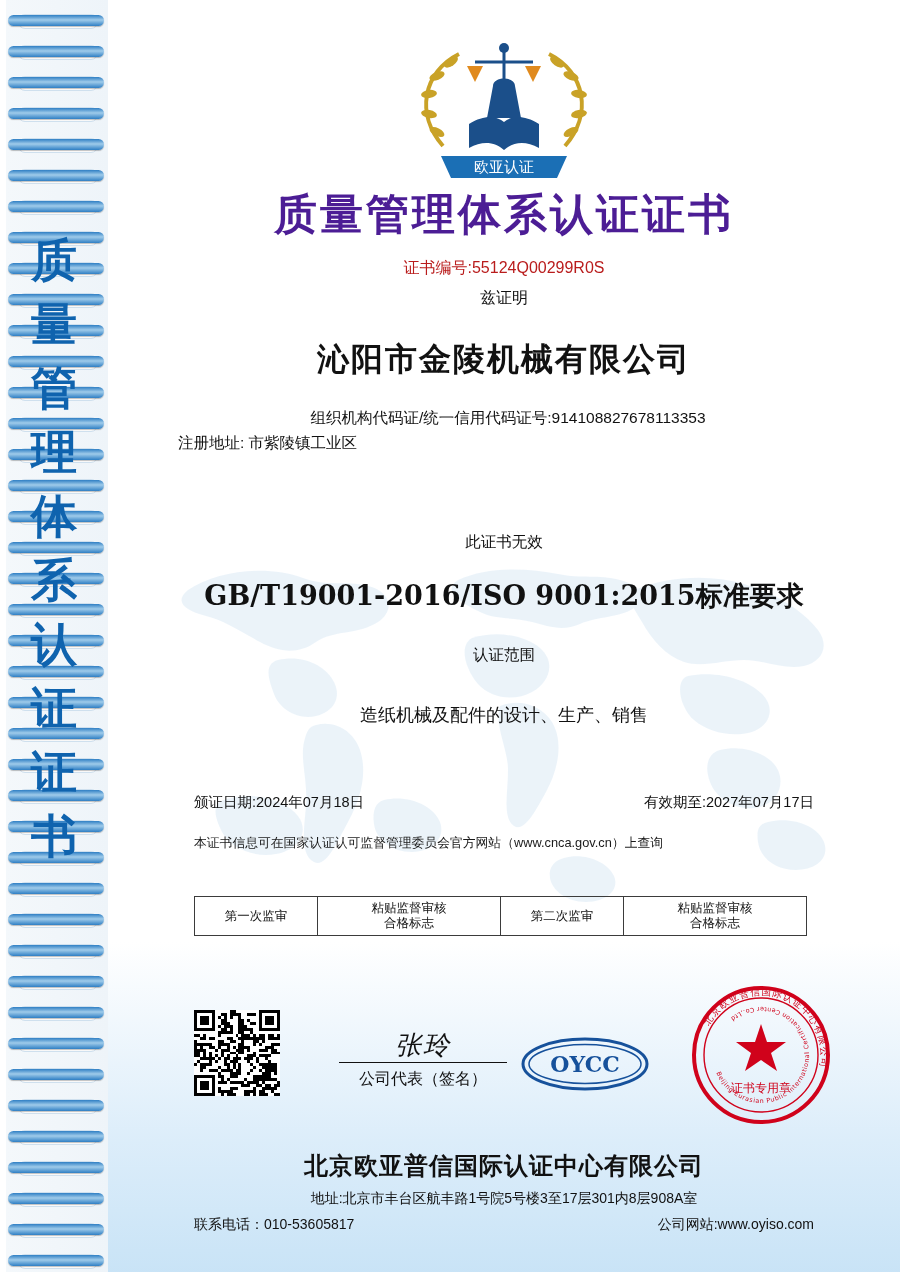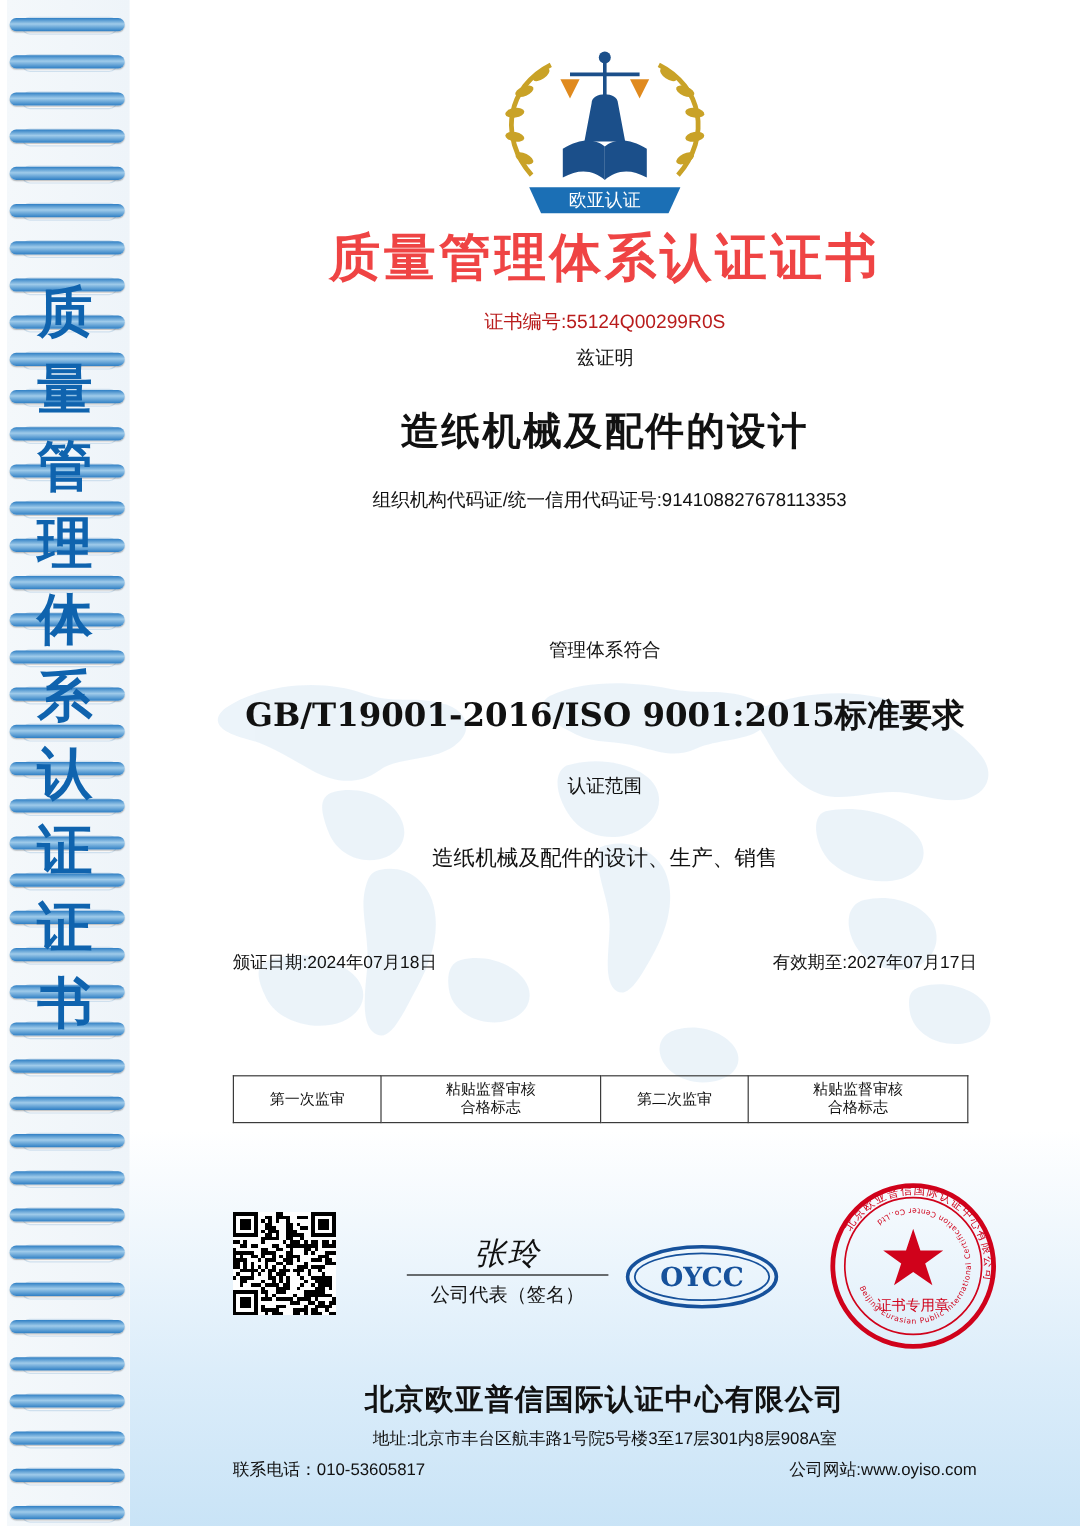--- a/index.html
+++ b/index.html
@@ -118,21 +118,21 @@
   
   .main-title {
     position: absolute;
     top: 186px;
     width: 792px;
     text-align: center;
     font-family: "DejaVu Serif", serif;
     font-weight: bold;
     font-size: 43px;
     letter-spacing: 3px;
-    color: #ef4444;
+    color: #4c1d95;
   }
   .cert-no {
     position: absolute;
     top: 258px;
     width: 792px;
     text-align: center;
     font-size: 16px;
     color: #b91c1c;
   }
   .hereby {
@@ -492,37 +492,39 @@
       </div>
 
       <div class="main-title">质量管理体系认证证书</div>
 
       <div class="cert-no">
         <span>证书编号:</span><span>55124Q00299R0S</span>
       </div>
 
       <div class="hereby">兹证明</div>
 
-      <div class="company">造纸机械及配件的设计</div>
+      <div class="company">沁阳市金陵机械有限公司</div>
 
       <div class="info">
         <div class="row center">组织机构代码证/统一信用代码证号:914108827678113353</div>
+        <div class="row">注册地址: 市紫陵镇工业区</div>
       </div>
 
-      <div class="conform-label">管理体系符合</div>
+      <div class="conform-label">此证书无效</div>
       <div class="standard">GB/T19001-2016/ISO 9001:2015标准要求</div>
       <div class="scope-label">认证范围</div>
       <div class="scope-text">造纸机械及配件的设计、生产、销售</div>
 
       <div class="dates">
         <span>颁证日期:2024年07月18日</span>
         <span>有效期至:2027年07月17日</span>
       </div>
 
       <div class="notes">
+        <div>本证书信息可在国家认证认可监督管理委员会官方网站（www.cnca.gov.cn）上查询</div>
       </div>
 
       <table class="surv-table">
         <tbody>
             <tr>
           <td style="width:120px"><span id="sv0"><span>第一次监审</span></span></td>
           <td style="width:180px"><span id="sv1"><span>粘贴监督审核</span><br><span>合格标志</span></span></td>
           <td style="width:120px"><span id="sv2"><span>第二次监审</span></span></td>
           <td style="width:180px"><span id="sv3"><span>粘贴监督审核</span><br><span>合格标志</span></span></td>
         </tr>

